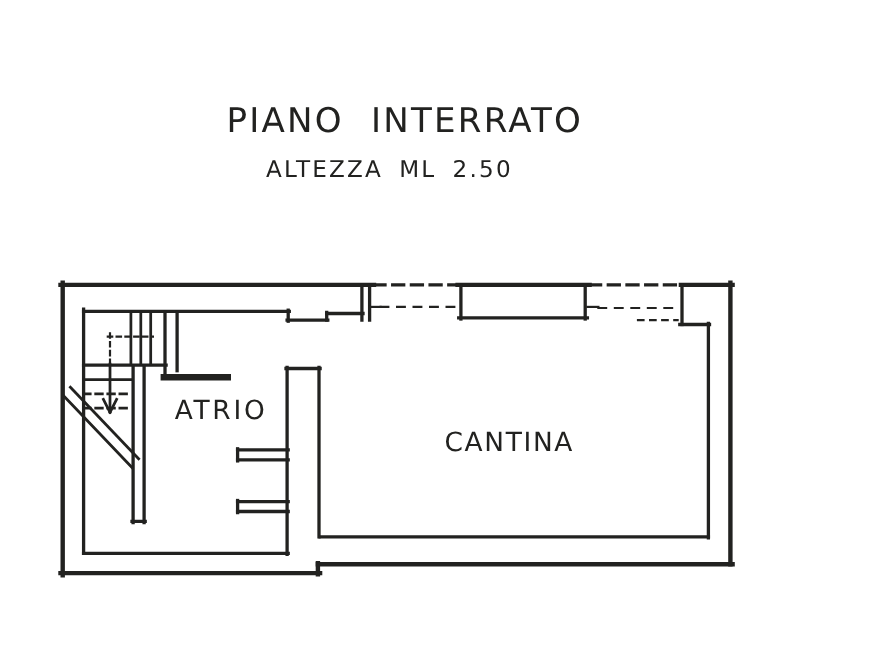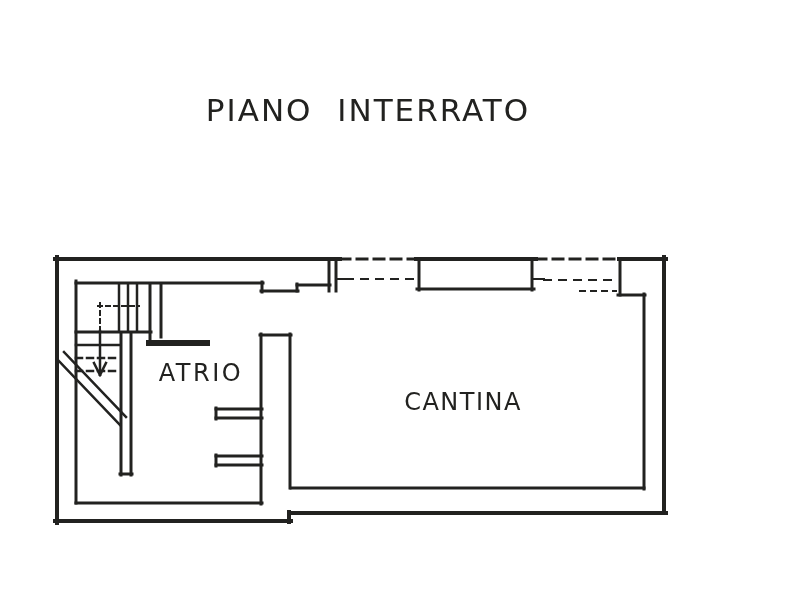--- a/index.html
+++ b/index.html
@@ -34,20 +34,21 @@
   svg{position:absolute;left:0;top:0;}
   svg text{font-family:"DejaVu Sans",sans-serif;}
 </style>
 </head>
 <body>
 
 <div id="page">
 
   <div class="drawing-title">PIANO INTERRATO</div>
 
+  <div class="drawing-subtitle">ALTEZZA ML 2.50</div>
 
   <svg width="800" height="603" viewBox="0 0 800 603" xmlns="http://www.w3.org/2000/svg">
     <g>
         <line x1="57" y1="257" x2="57" y2="523" stroke="#222220" stroke-width="4" stroke-linecap="square"></line>
         <line x1="55" y1="521" x2="291" y2="521" stroke="#222220" stroke-width="4" stroke-linecap="square"></line>
         <line x1="289" y1="522" x2="289" y2="512" stroke="#222220" stroke-width="4" stroke-linecap="square"></line>
         <line x1="289" y1="513" x2="666" y2="513" stroke="#222220" stroke-width="4" stroke-linecap="square"></line>
         <line x1="664" y1="513" x2="664" y2="257" stroke="#222220" stroke-width="4" stroke-linecap="square"></line>
         <line x1="55" y1="259" x2="340" y2="259" stroke="#222220" stroke-width="4" stroke-linecap="square"></line>
         <line x1="340" y1="259" x2="416" y2="259" stroke="#222220" stroke-width="3" stroke-dasharray="10 7" stroke-linecap="square"></line>

